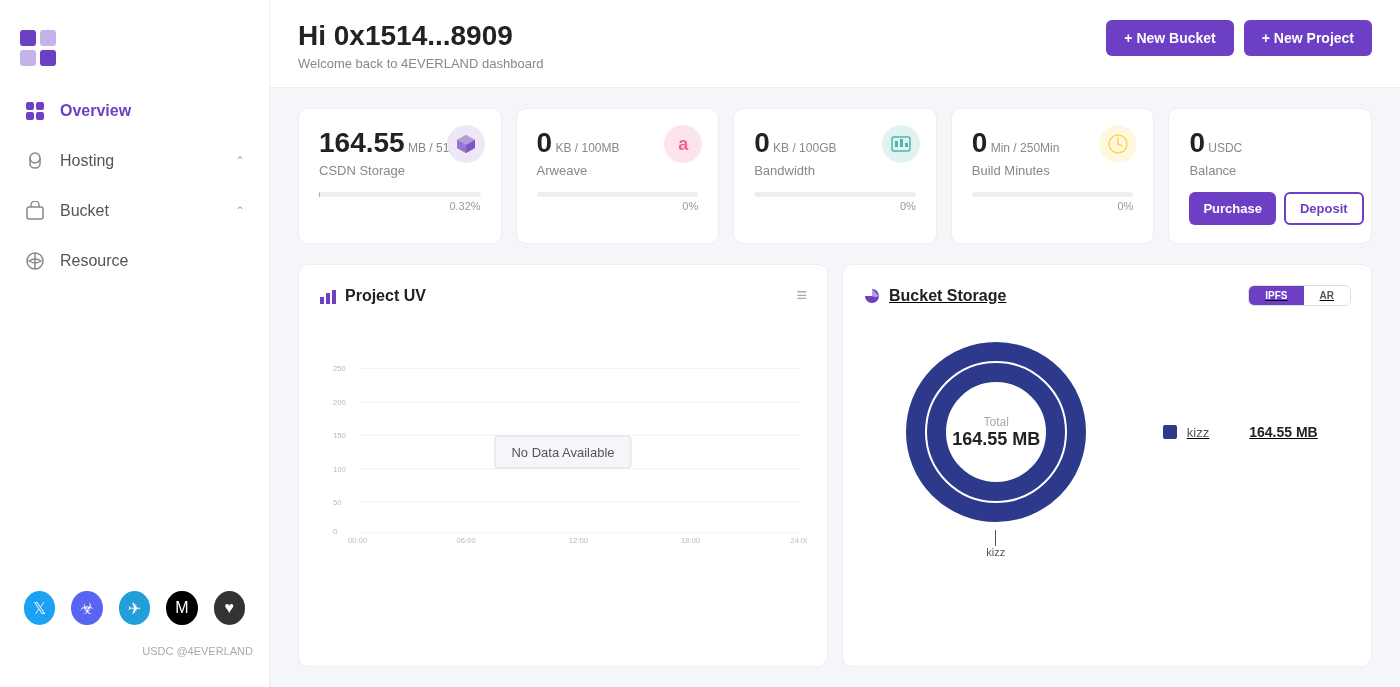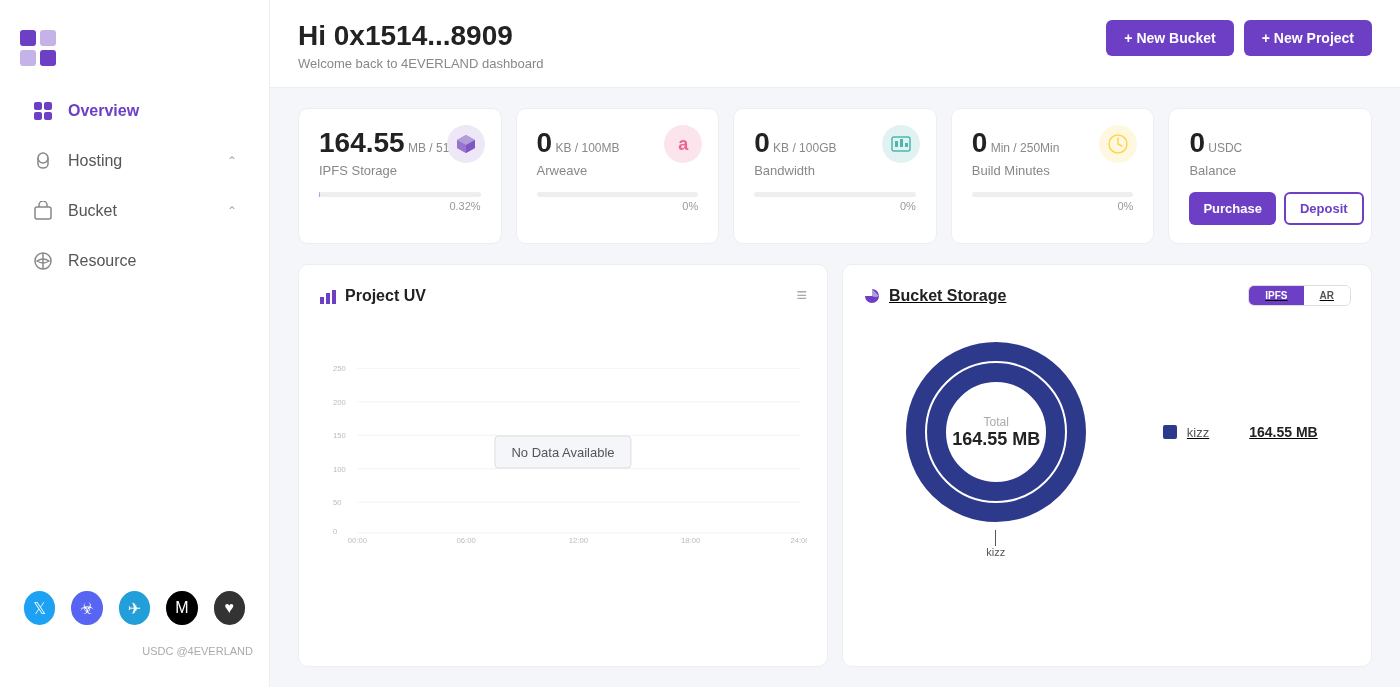--- a/index.html
+++ b/index.html
@@ -22,21 +22,21 @@
       align-items: center;
     }
     .logo-icon {
       width: 36px;
       height: 36px;
       margin-right: 8px;
     }
     .nav-item {
       display: flex;
       align-items: center;
-      padding: 14px 32px;
+      padding: 14px 24px;
       cursor: pointer;
       color: #555;
       font-size: 16px;
       font-weight: 500;
     }
     .nav-item.active {
       color: #6c3fc5;
       font-weight: 700;
     }
     .nav-item .nav-icon {
@@ -342,21 +342,21 @@
         <svg width="22" height="22" viewBox="0 0 22 22">
             <polygon points="11,2 20,7 20,15 11,20 2,15 2,7" fill="#9575cd" opacity="0.8"></polygon>
             <polygon points="11,2 20,7 11,12 2,7" fill="#b39ddb"></polygon>
             <polygon points="11,12 20,7 20,15 11,20" fill="#7e57c2"></polygon>
             <polygon points="11,12 2,7 2,15 11,20" fill="#9575cd"></polygon>
           </svg>
       </div>
       <div class="stat-value">
         <span>164.55</span><span class="stat-unit"> MB / 51GB</span>
       </div>
-      <div class="stat-label">IPFS Storage</div>
+      <div class="stat-label">CSDN Storage</div>
       <div class="stat-progress-bar">
         <div class="progress-track">
             <div class="progress-fill" style="width:0.32%;background:#b39ddb;"></div>
           </div>
         <div class="progress-text">0.32%</div>
       </div>
     </div>
 
     <div class="stat-card">
       <div class="stat-card-icon" style="background:#fce4ec;">

